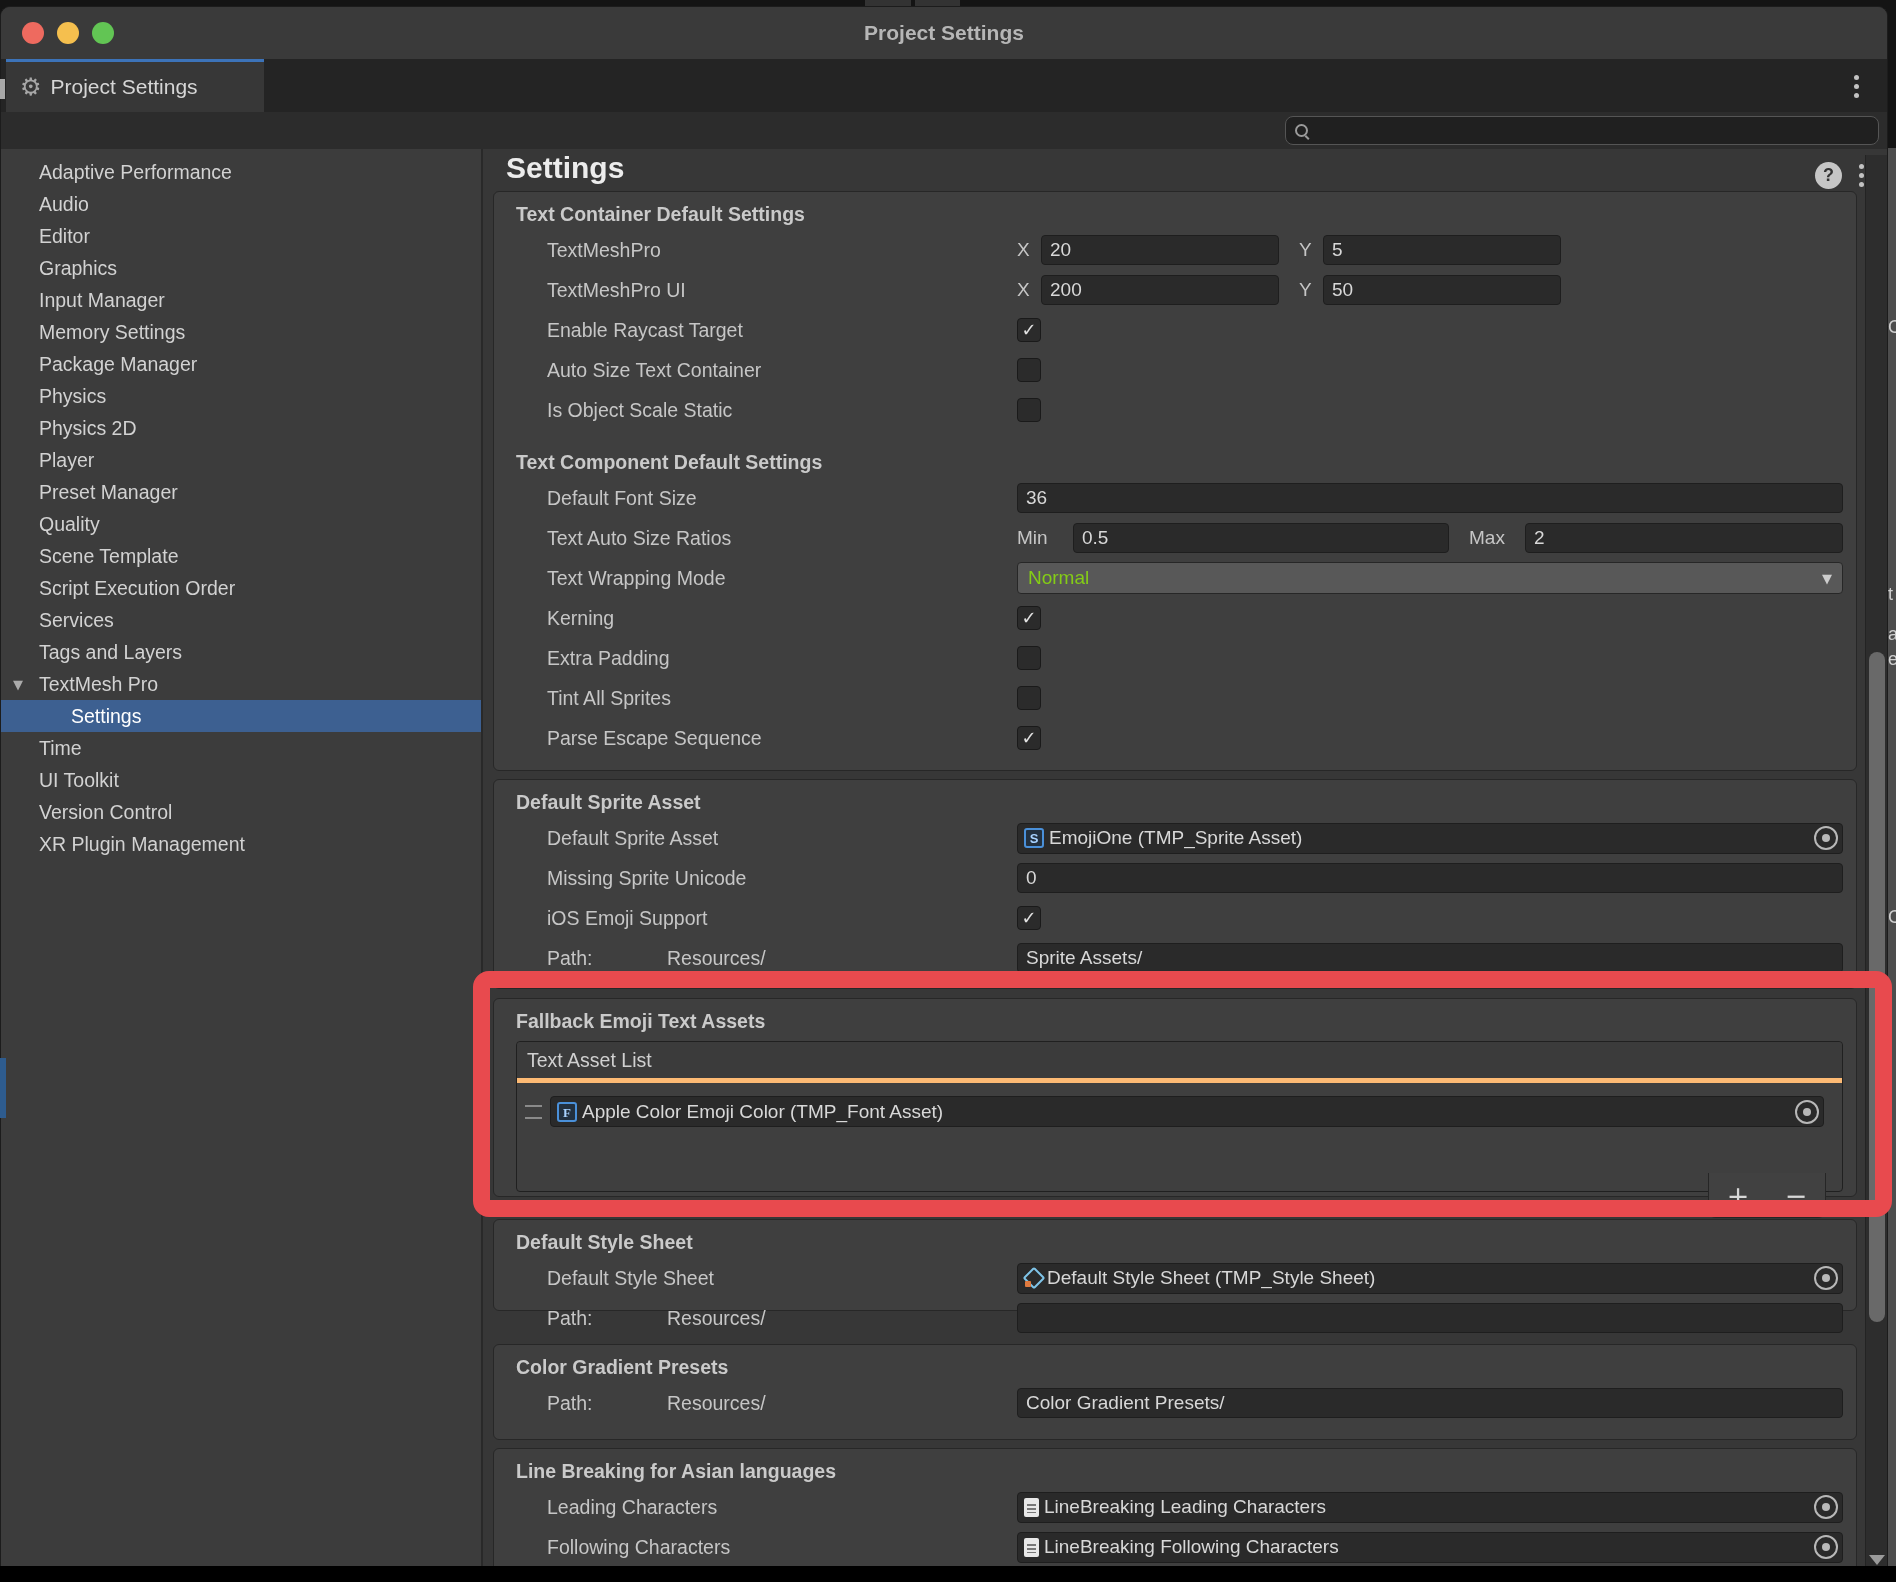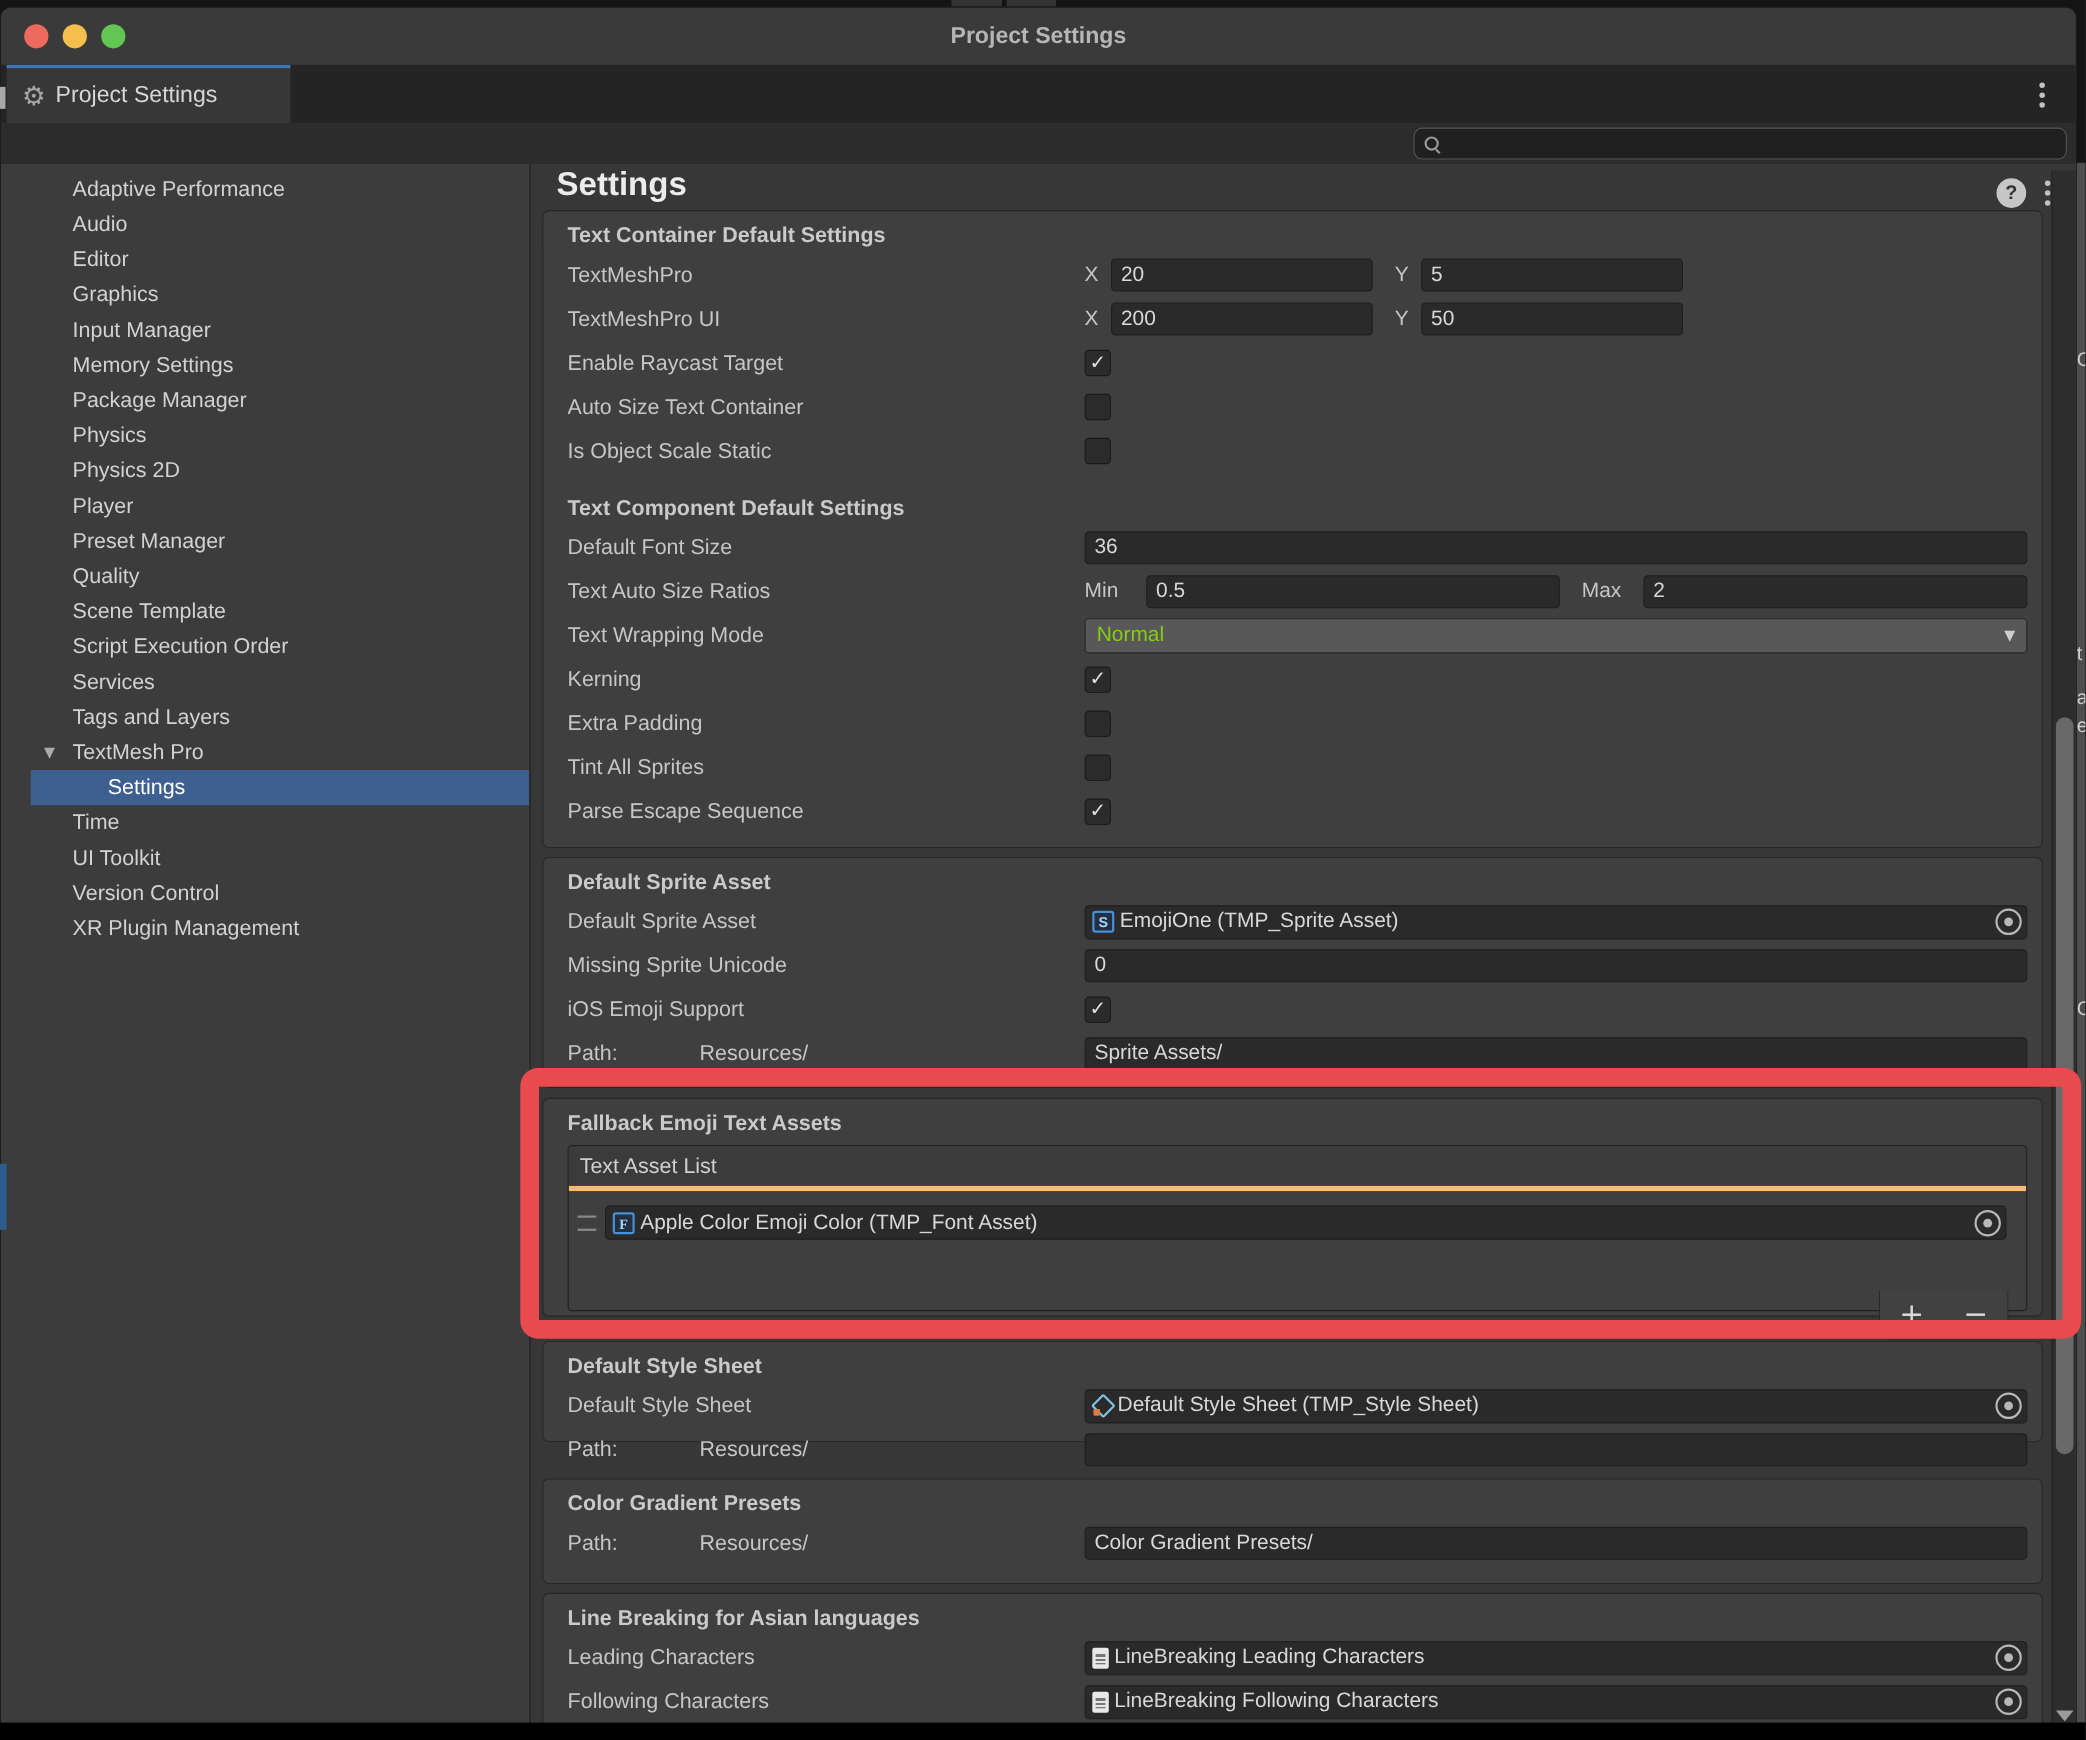--- a/index.html
+++ b/index.html
@@ -42,21 +42,21 @@
   .mag::after{content:"";position:absolute;left:12px;top:12px;width:5px;height:2px;
               background:#9a9a9a;transform:rotate(45deg);transform-origin:0 0;}
   #searchbox input{flex:1;background:transparent;border:none;outline:none;color:#ddd;
                    font-size:17px;font-family:inherit;}
 
   
   #mainarea{position:absolute;left:0;top:142px;width:100%;height:1434px;background:#373737;}
   #sidebar{position:absolute;left:0;top:0;width:480px;height:100%;background:#3c3c3c;}
   #sidebar-divider{position:absolute;left:480px;top:0;width:2px;height:100%;background:#292929;}
   .side-item{position:relative;height:32px;line-height:32px;padding-left:38px;
-             font-size:19.5px;color:#d2d2d2;white-space:nowrap;cursor:default;margin-left:27px;}
+             font-size:19.5px;color:#d2d2d2;white-space:nowrap;cursor:default;}
   #sidebar .list{position:absolute;top:7px;left:0;right:0;}
   .side-item.selected{background:#3d6091;color:#fff;padding-left:70px;}
   .disclosure{position:absolute;left:12px;top:10px;font-size:13px;color:#ababab;
               font-family:"DejaVu Sans",sans-serif;line-height:1;}
 
   #panel{position:absolute;left:482px;top:0;width:1406px;height:100%;background:#373737;}
   #panel-header{position:absolute;left:23px;top:2px;font-size:30px;font-weight:bold;color:#ececec;}
   #panel-help{position:absolute;left:1332px;top:13px;width:27px;height:27px;border-radius:50%;
               background:#c6c6c6;color:#333;font-weight:bold;font-size:18px;text-align:center;
               line-height:27px;}
@@ -77,21 +77,21 @@
   #box-container{top:42px;height:580px;}
   #box-sprite{top:630px;height:210px;}
   #box-fallback{top:849px;height:199px;}
   #box-stylesheet{top:1070px;height:92px;}
   #box-gradient{top:1195px;height:96px;}
   #box-linebreak{top:1299px;height:135px;}
 
   .sec-title{height:32px;line-height:32px;font-size:19.5px;font-weight:bold;color:#cacaca;}
   .spacer16{height:16px;}
   .row{display:flex;align-items:center;height:40px;}
-  .row .lbl{width:470px;flex:0 0 auto;font-size:19.5px;color:#c6c6c6;
+  .row .lbl{margin-left:31px;width:470px;flex:0 0 auto;font-size:19.5px;color:#c6c6c6;
             white-space:nowrap;overflow:hidden;}
   .row .lbl.two{display:flex;}
   .row .lbl .p1{width:120px;}
   .field-area{flex:1;display:flex;align-items:center;min-width:0;}
 
   .txt{height:30px;background:#2a2a2a;border:1px solid #1e1e1e;border-radius:4px;
        box-sizing:border-box;color:#d8d8d8;font-size:19px;font-family:inherit;
        padding:0 8px;outline:none;}
   .txt.full{flex:1;}
   .txt.w238{width:238px;}

